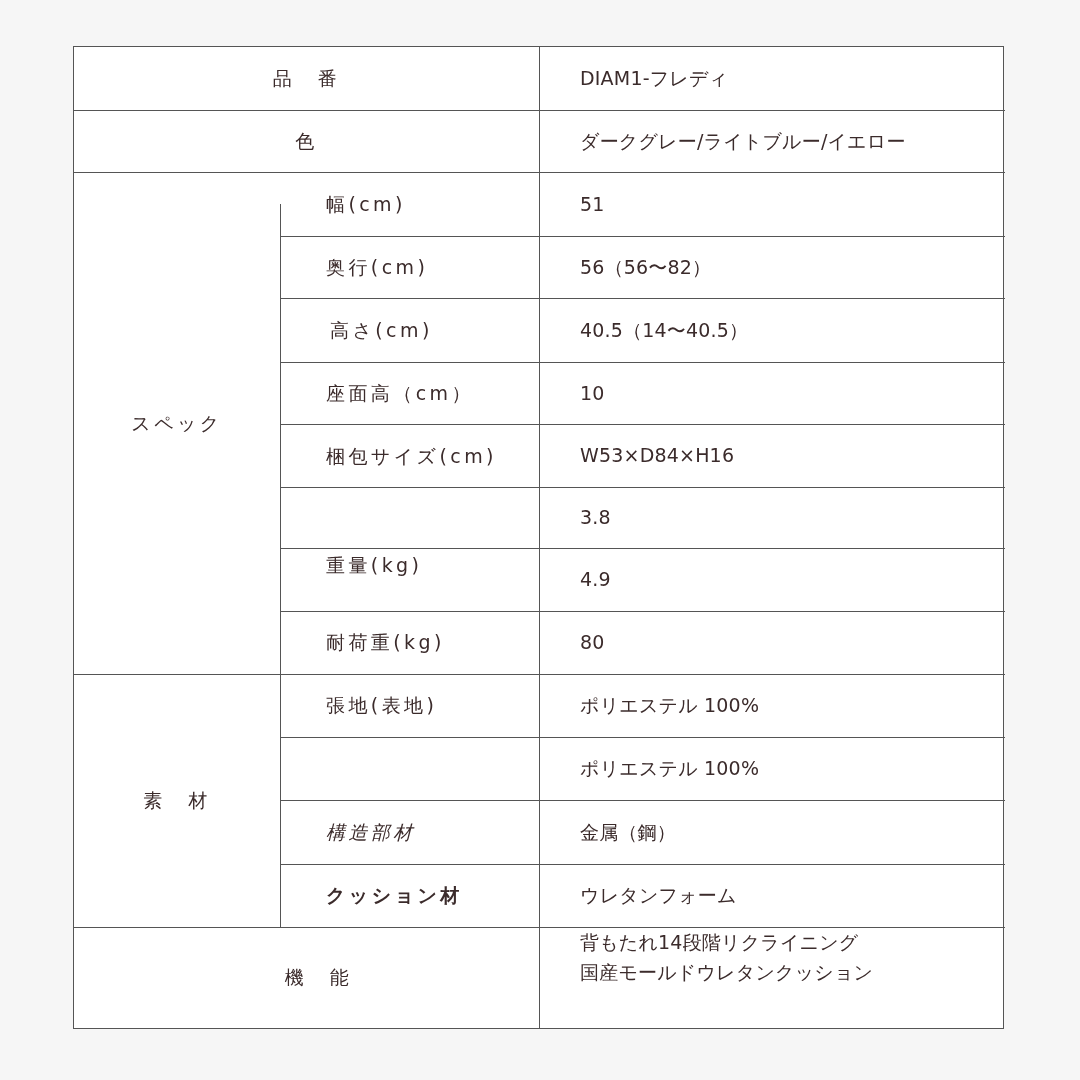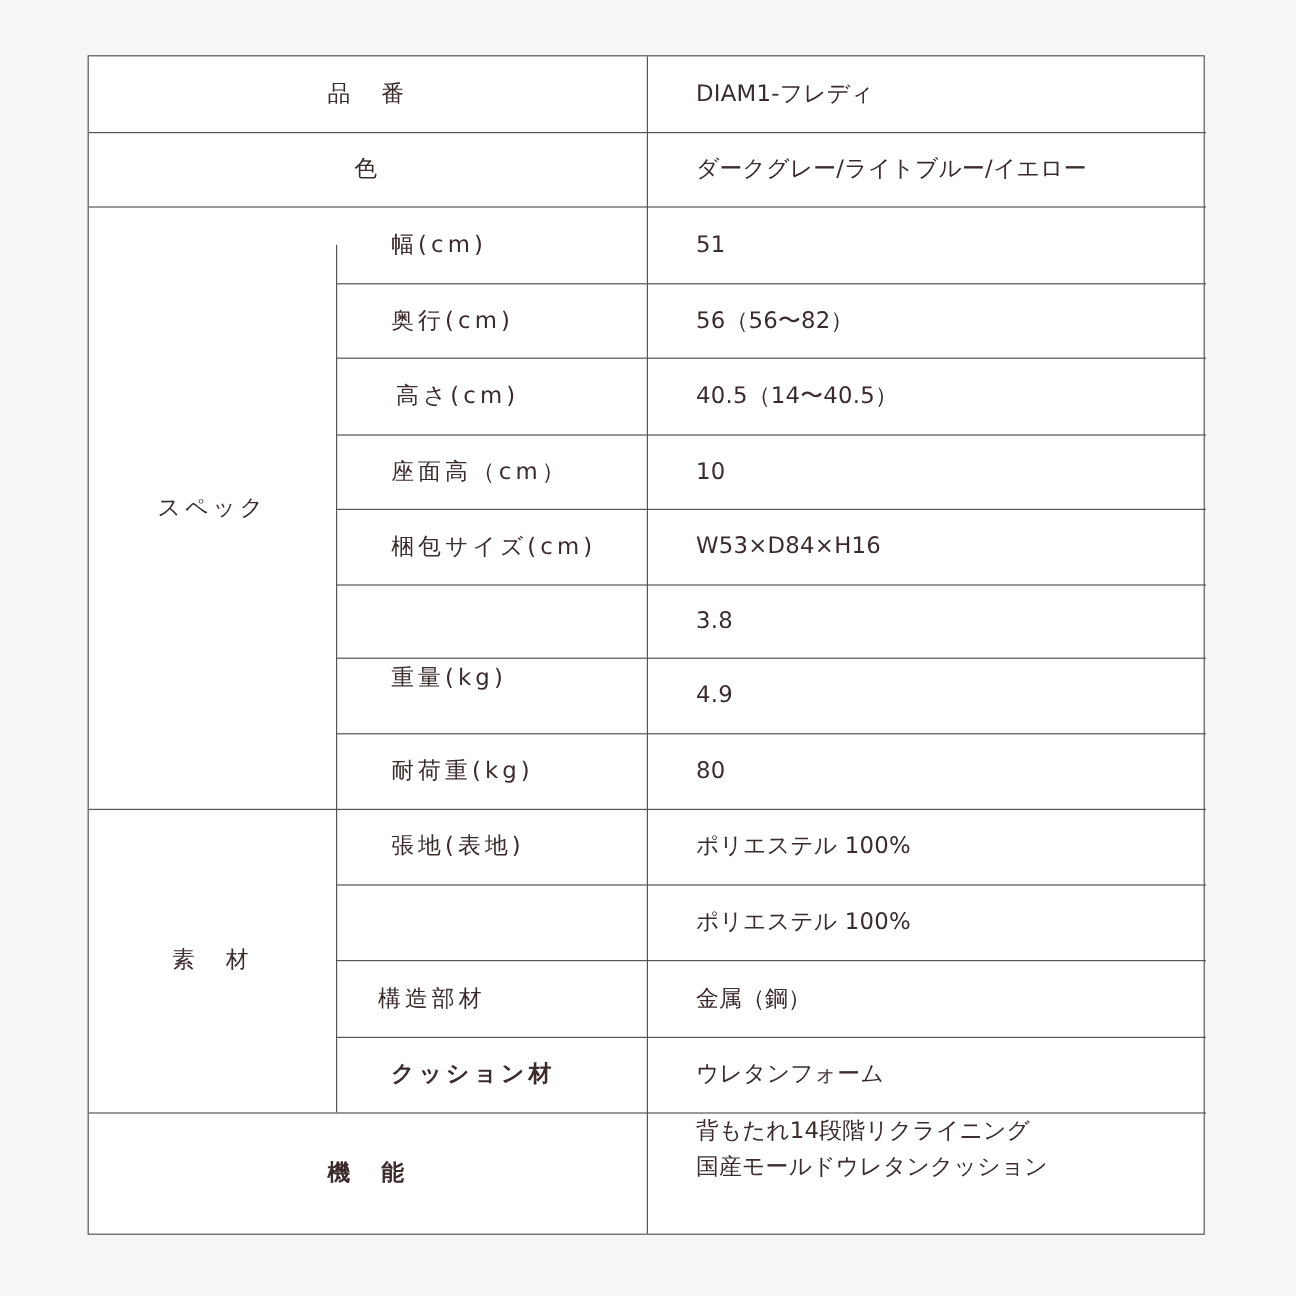--- a/index.html
+++ b/index.html
@@ -99,24 +99,24 @@
   <div class="cell label-wide" style="left:252px; top:564px; height:63px;">耐荷重(kg)</div>
   <div class="cell value" style="left:506px; top:564px; height:63px;">80</div>
 
   <div class="cell center label-wide" style="left:0; width:206px; top:627px; height:253px;">素　材</div>
 
   <div class="cell label-wide" style="left:252px; top:627px; height:63px;">張地(表地)</div>
   <div class="cell value" style="left:506px; top:627px; height:63px;">ポリエステル 100%</div>
 
   <div class="cell value" style="left:506px; top:690px; height:63px;">ポリエステル 100%</div>
 
-  <div class="cell label-wide" style="left:241px; top:753px; height:64px;">構造部材</div>
+  <div class="cell label-wide" style="left:252px; top:753px; height:64px;font-style:italic;">構造部材</div>
   <div class="cell value" style="left:506px; top:753px; height:64px;">金属（鋼）</div>
 
   <div class="cell label-wide" style="left:252px; top:817px; height:63px;font-weight:bold;">クッション材</div>
   <div class="cell value" style="left:506px; top:817px; height:63px;">ウレタンフォーム</div>
 
-  <div class="cell center label-wide" style="left:0; width:465px; top:880px; height:101px;font-weight:bold;">機　能</div>
+  <div class="cell center label-wide" style="left:12px; width:465px; top:880px; height:101px;">機　能</div>
   <div class="cell multi value" style="left:506px; top:880px; height:101px;">
     <div>背もたれ14段階リクライニング</div>
     <div>国産モールドウレタンクッション</div>
   </div>
 </div>
 
 </body></html>

